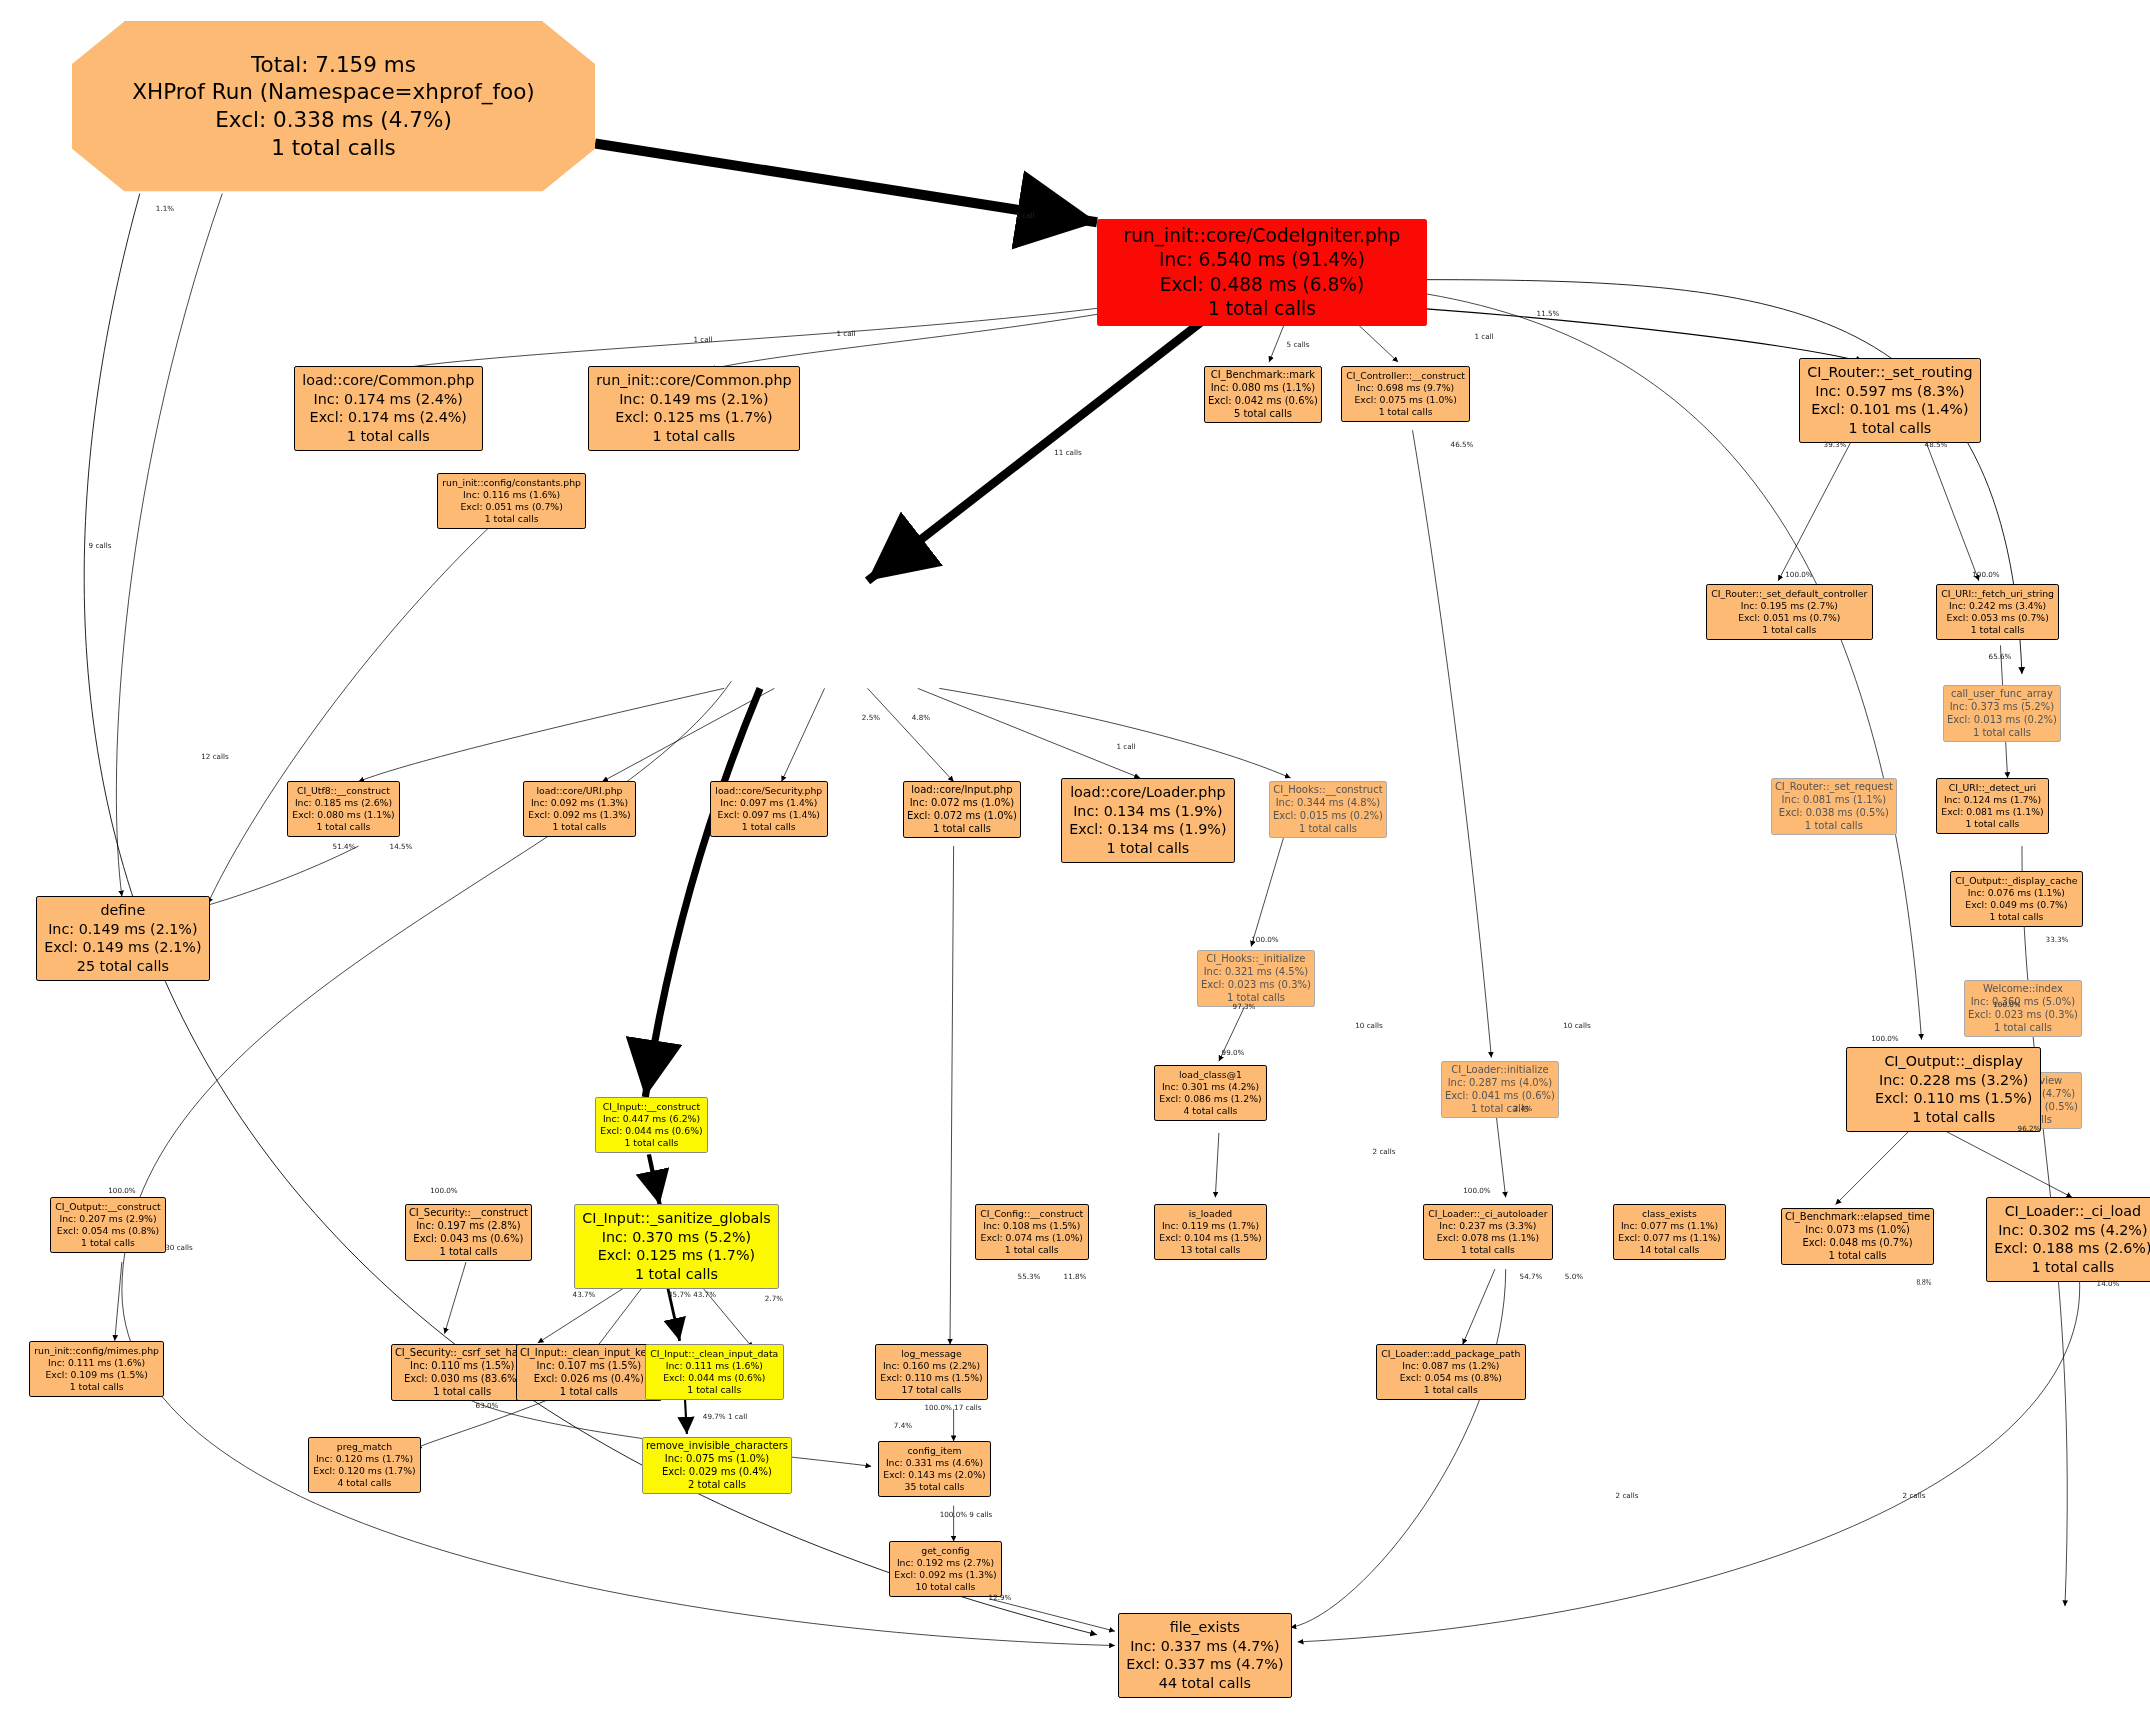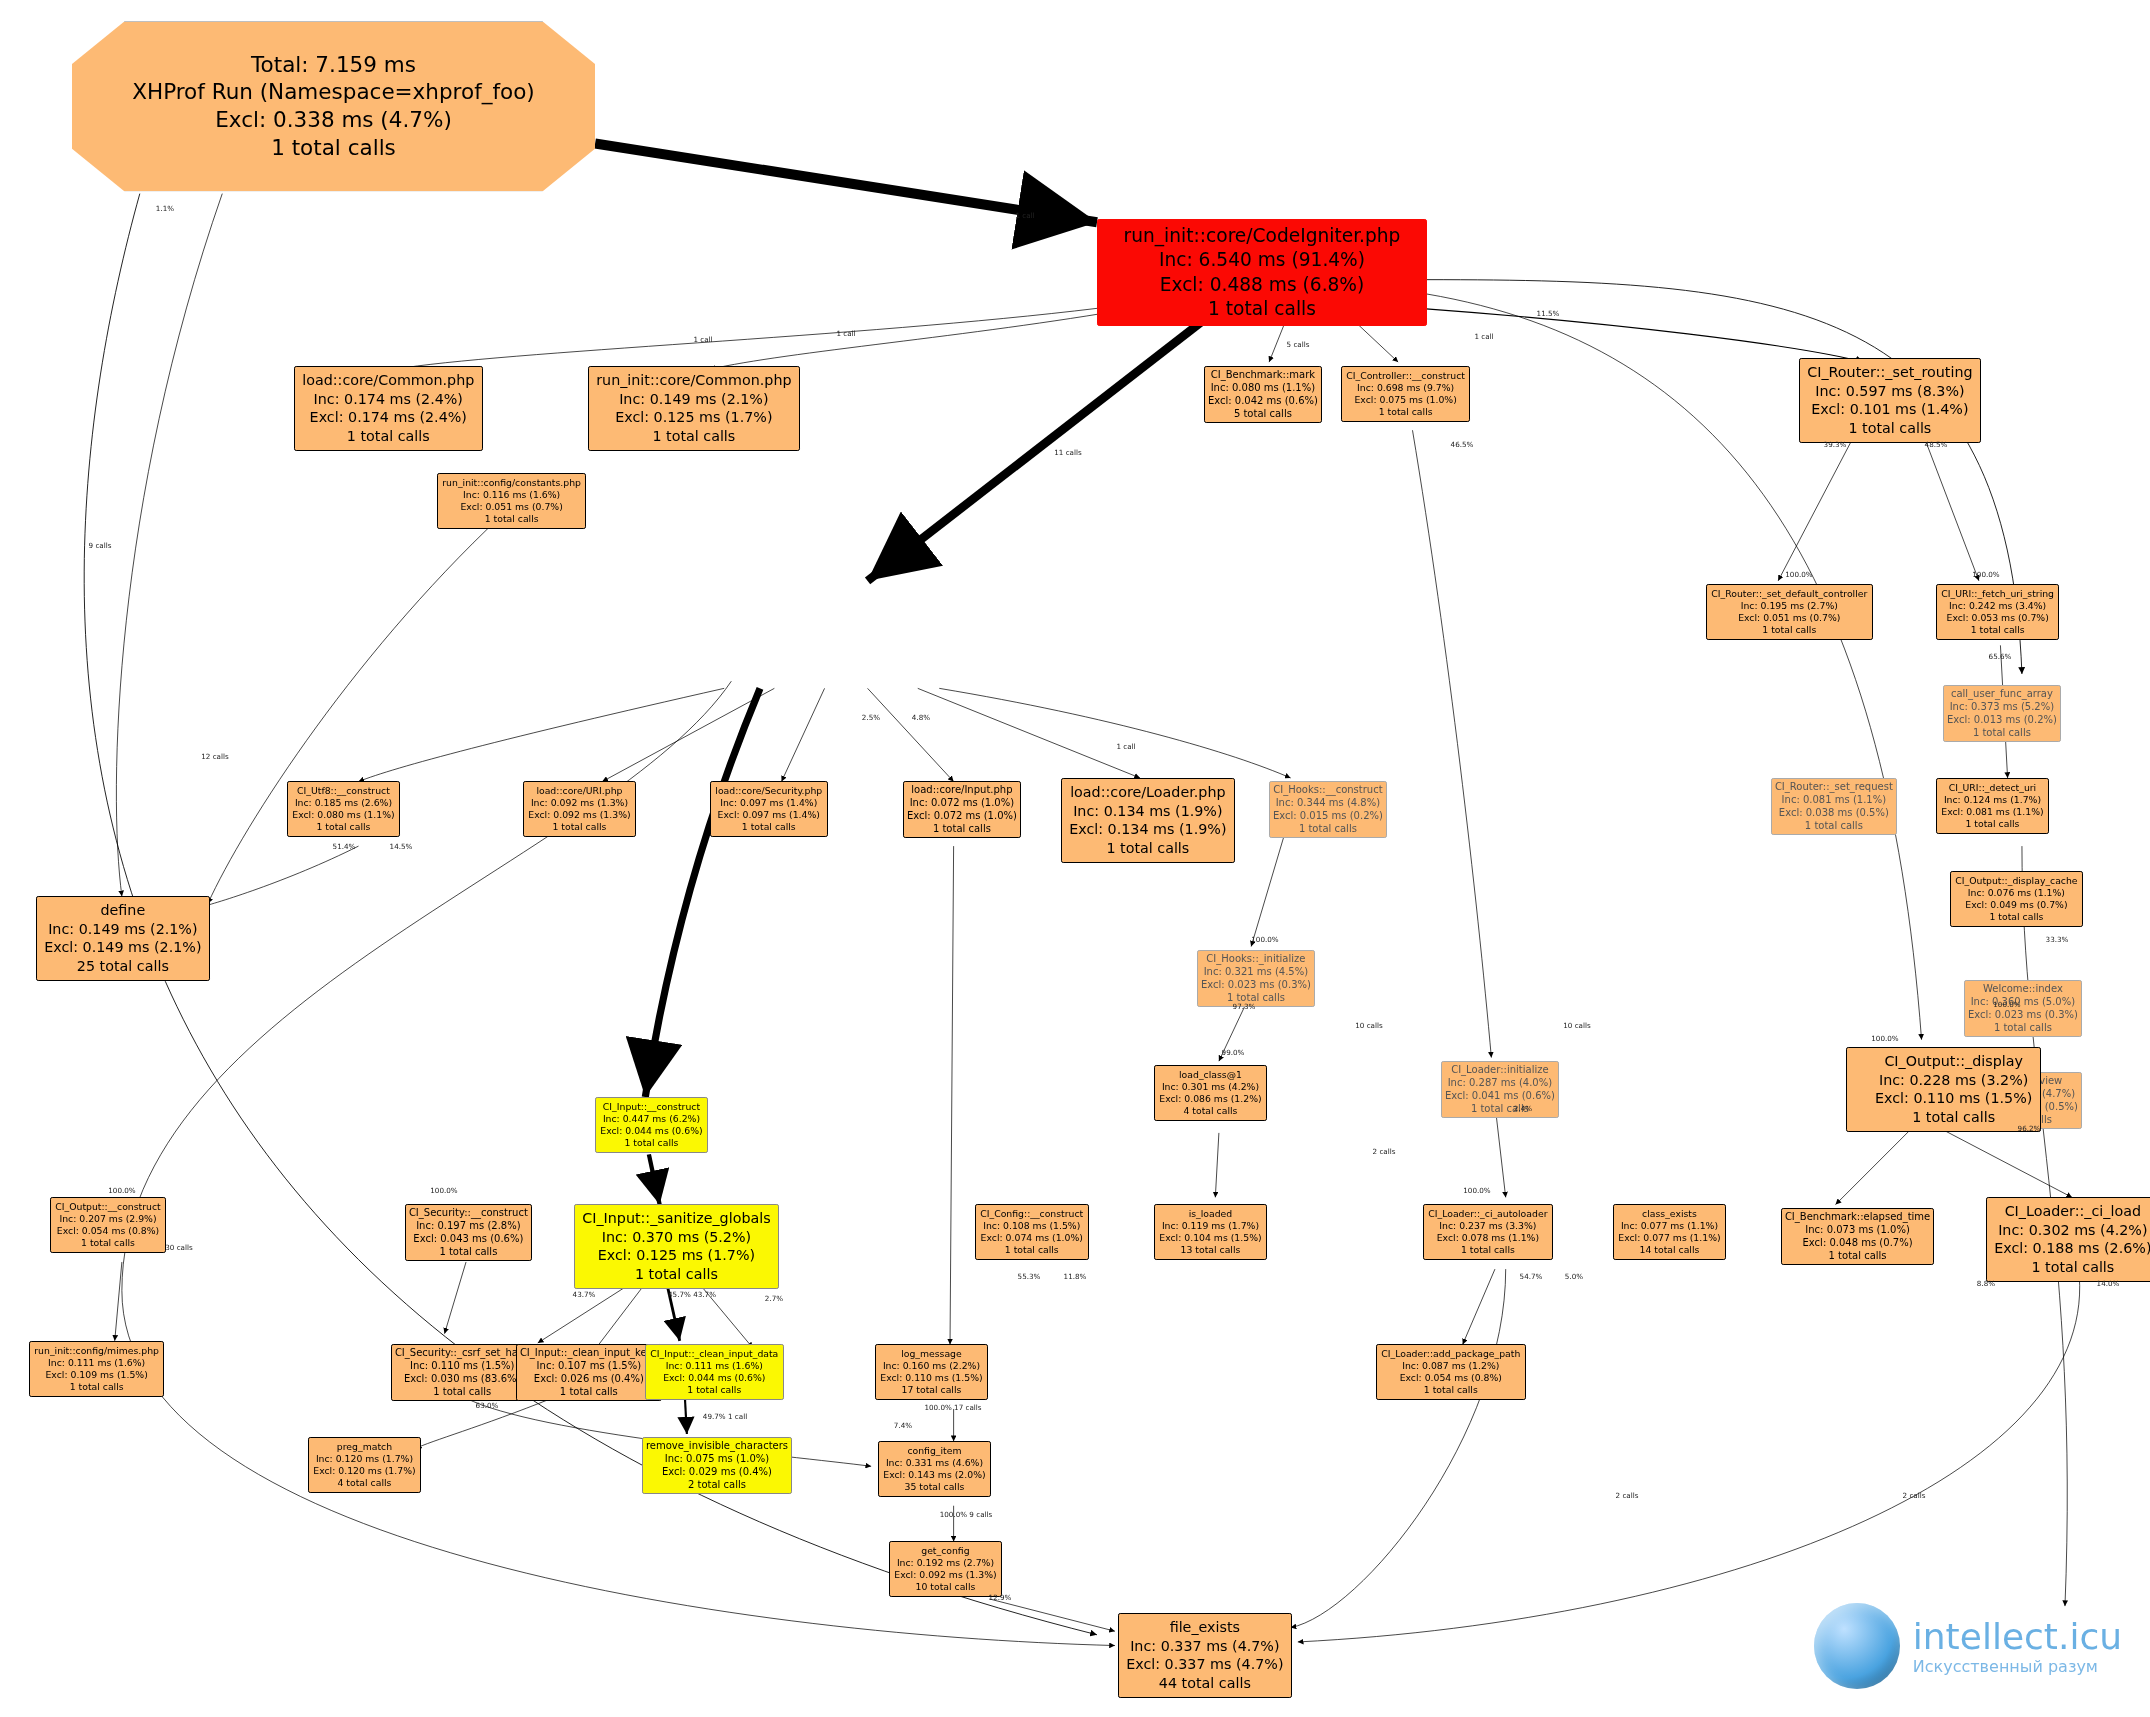--- a/index.html
+++ b/index.html
@@ -497,21 +497,21 @@
 <span class="edgelabel" style="left:1835px; top:444px;">39.3%</span>
 <span class="edgelabel" style="left:1936px; top:444px;">48.5%</span>
 <span class="edgelabel" style="left:2000px; top:656px;">65.6%</span>
 <span class="edgelabel" style="left:1799px; top:574px;">100.0%</span>
 <span class="edgelabel" style="left:1986px; top:574px;">100.0%</span>
 <span class="edgelabel" style="left:2057px; top:939px;">33.3%</span>
 <span class="edgelabel" style="left:2007px; top:1004px;">100.0%</span>
 <span class="edgelabel" style="left:1885px; top:1038px;">100.0%</span>
 <span class="edgelabel" style="left:2029px; top:1128px;">96.2%</span>
 <span class="edgelabel" style="left:2108px; top:1283px;">14.0%</span>
-<span class="edgelabel" style="left:1986px; top:1283px;">8.8%</span>
+<span class="edgelabel" style="left:1924px; top:1283px;font-family:Liberation Serif, serif;">8.8%</span>
 <span class="edgelabel" style="left:179px; top:1247px;">30 calls</span>
 <span class="edgelabel" style="left:122px; top:1190px;">100.0%</span>
 <span class="edgelabel" style="left:444px; top:1190px;">100.0%</span>
 <span class="edgelabel" style="left:584px; top:1294px;">43.7%</span>
 <span class="edgelabel" style="left:692px; top:1294px;">45.7%
 43.7%</span>
 <span class="edgelabel" style="left:774px; top:1298px;">2.7%</span>
 <span class="edgelabel" style="left:487px; top:1405px;">63.0%</span>
 <span class="edgelabel" style="left:706px; top:1416px;padding-left:38px;">49.7%
 1 call</span>
@@ -526,22 +526,15 @@
 <span class="edgelabel" style="left:1075px; top:1276px;">11.8%</span>
 <span class="edgelabel" style="left:1462px; top:444px;">46.5%</span>
 <span class="edgelabel" style="left:1531px; top:1276px;">54.7%</span>
 <span class="edgelabel" style="left:1574px; top:1276px;">5.0%</span>
 <span class="edgelabel" style="left:1523px; top:1108px;">2.4%</span>
 <span class="edgelabel" style="left:1369px; top:1025px;">10 calls</span>
 <span class="edgelabel" style="left:1384px; top:1151px;">2 calls</span>
 <span class="edgelabel" style="left:1914px; top:1495px;">2 calls</span>
 <span class="edgelabel" style="left:1627px; top:1495px;">2 calls</span>
 
-<div class="logo">
-  <span class="icon"></span>
-  <span>
-    <span>intellect.icu</span>
-    <span class="sub">Искусственный разум</span>
-  </span>
-</div>
 
 </div>
 
 
 </body></html>

